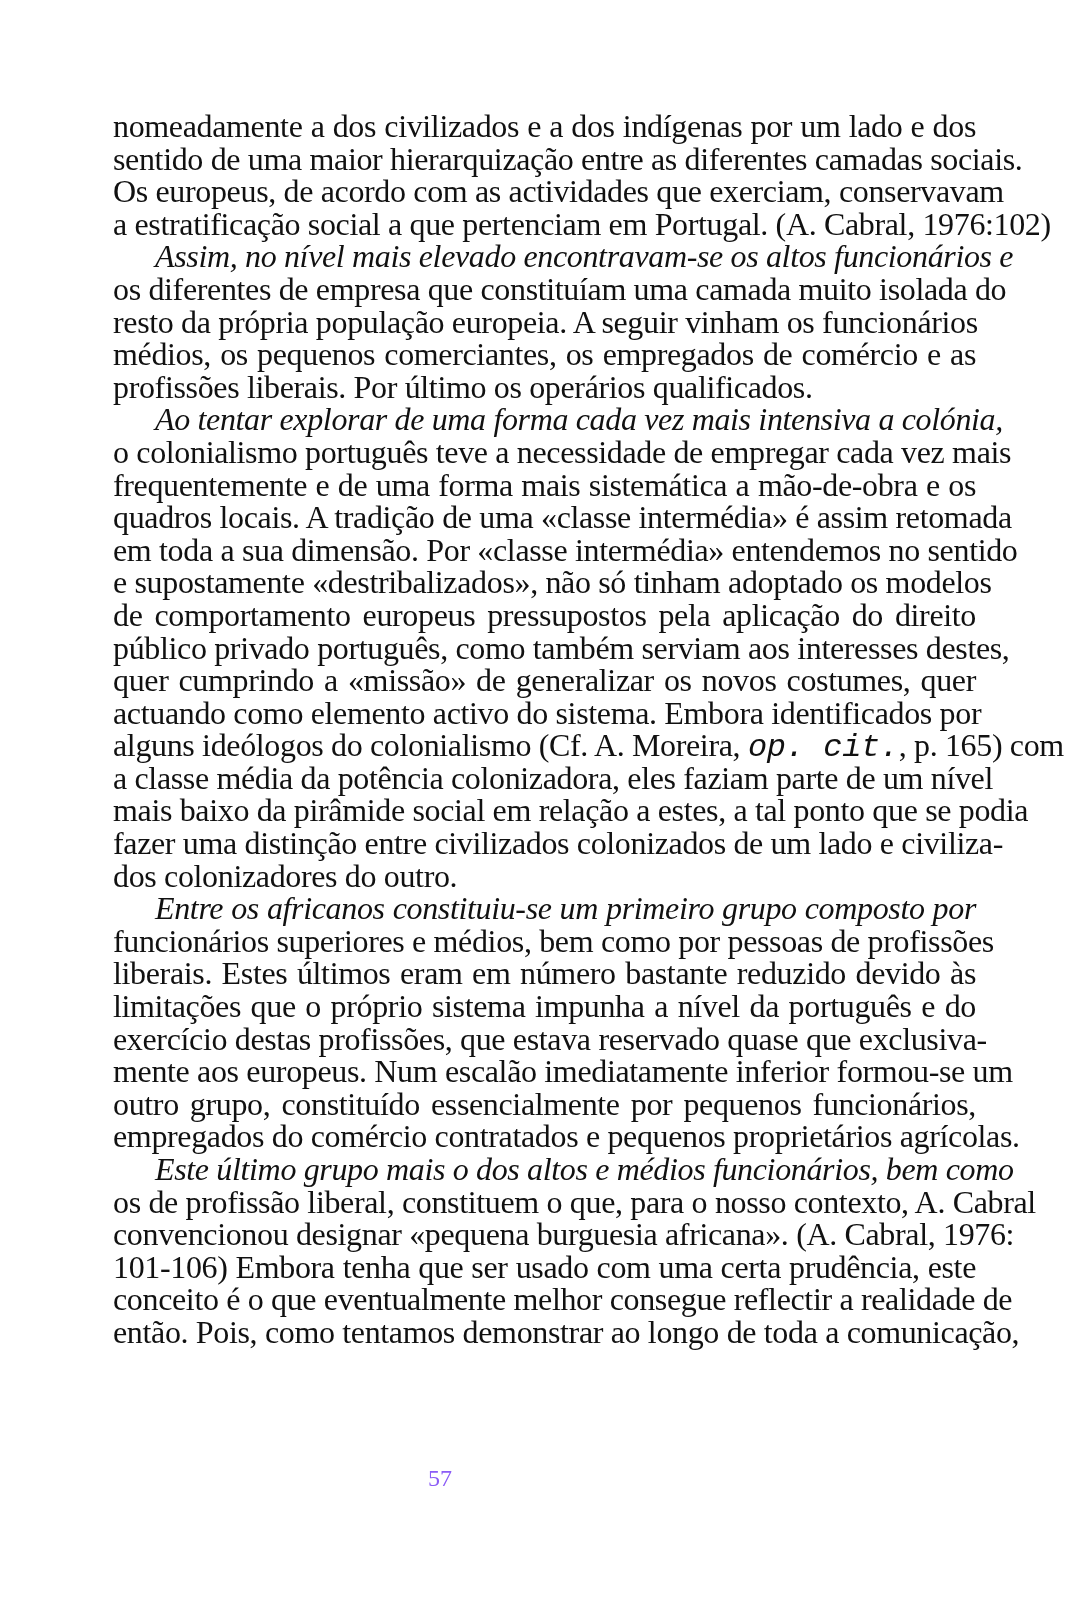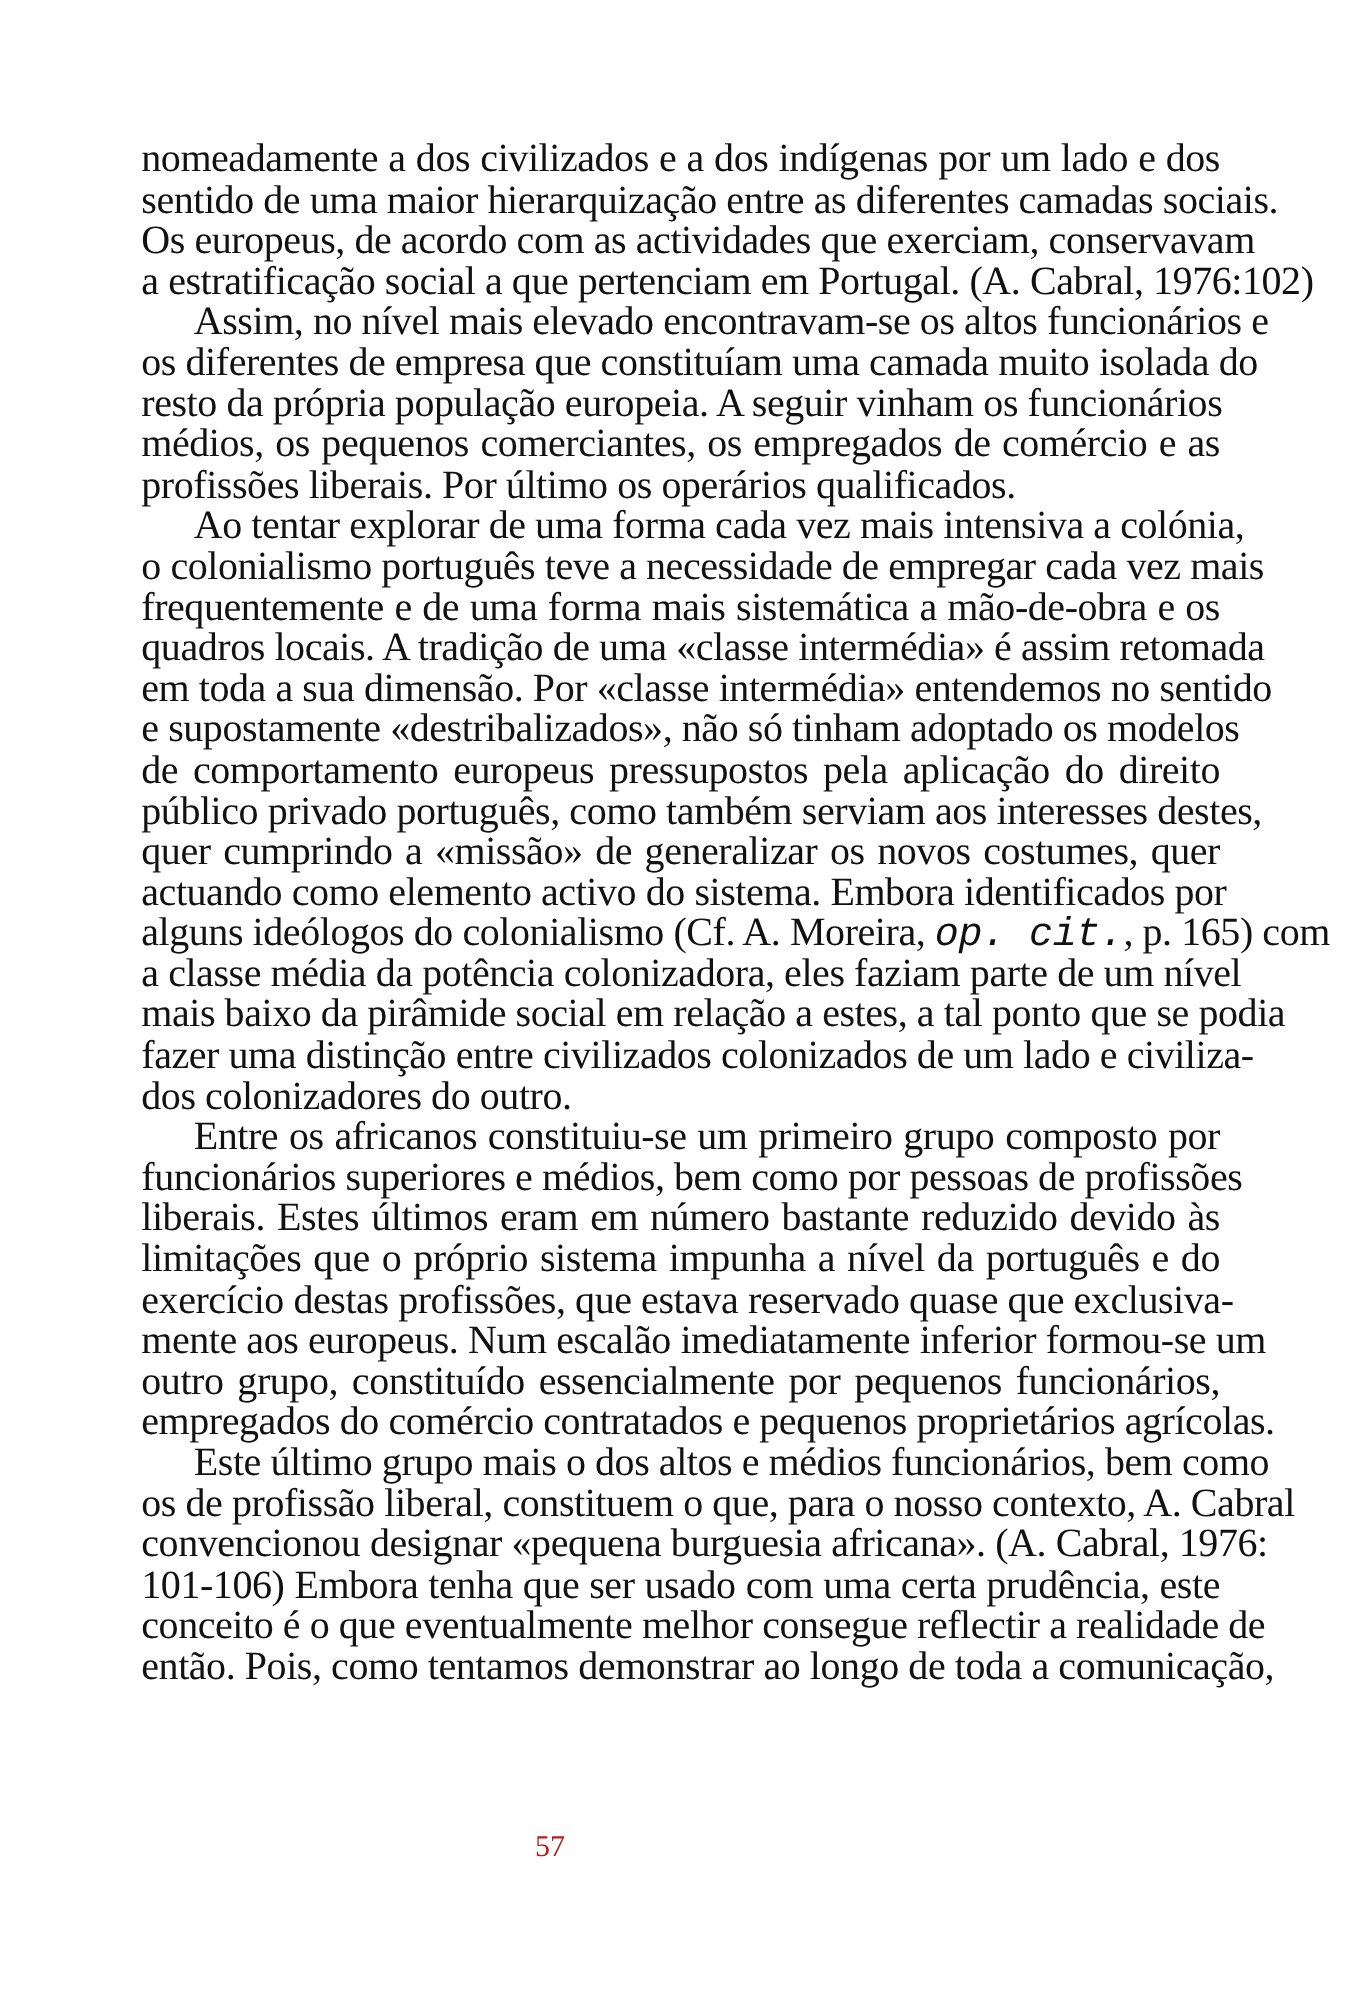--- a/index.html
+++ b/index.html
@@ -31,30 +31,31 @@
       white-space: nowrap;
       letter-spacing: -0.35px;
       word-spacing: 0px;
       overflow: visible;
     }
     .line.last {
       text-align-last: left;
     }
     .line.indent {
       padding-left: 42px;
+      font-style: italic;
     }
     .page-number {
       position: absolute;
       top: 1465px;
       left: 0;
       width: 880px;
       text-align: center;
       font-size: 24px;
       font-family: "Liberation Serif", "DejaVu Serif", serif;
-      color: #b91c1c;
+      color: #8b5cf6;
     }
     i { font-style: italic; font-family: Liberation Mono, monospace; }
   </style>
 </head>
 <body>
 
 <div class="page">
 
   <div>
     <span class="line">nomeadamente a dos civilizados e a dos indígenas por um lado e dos</span>

